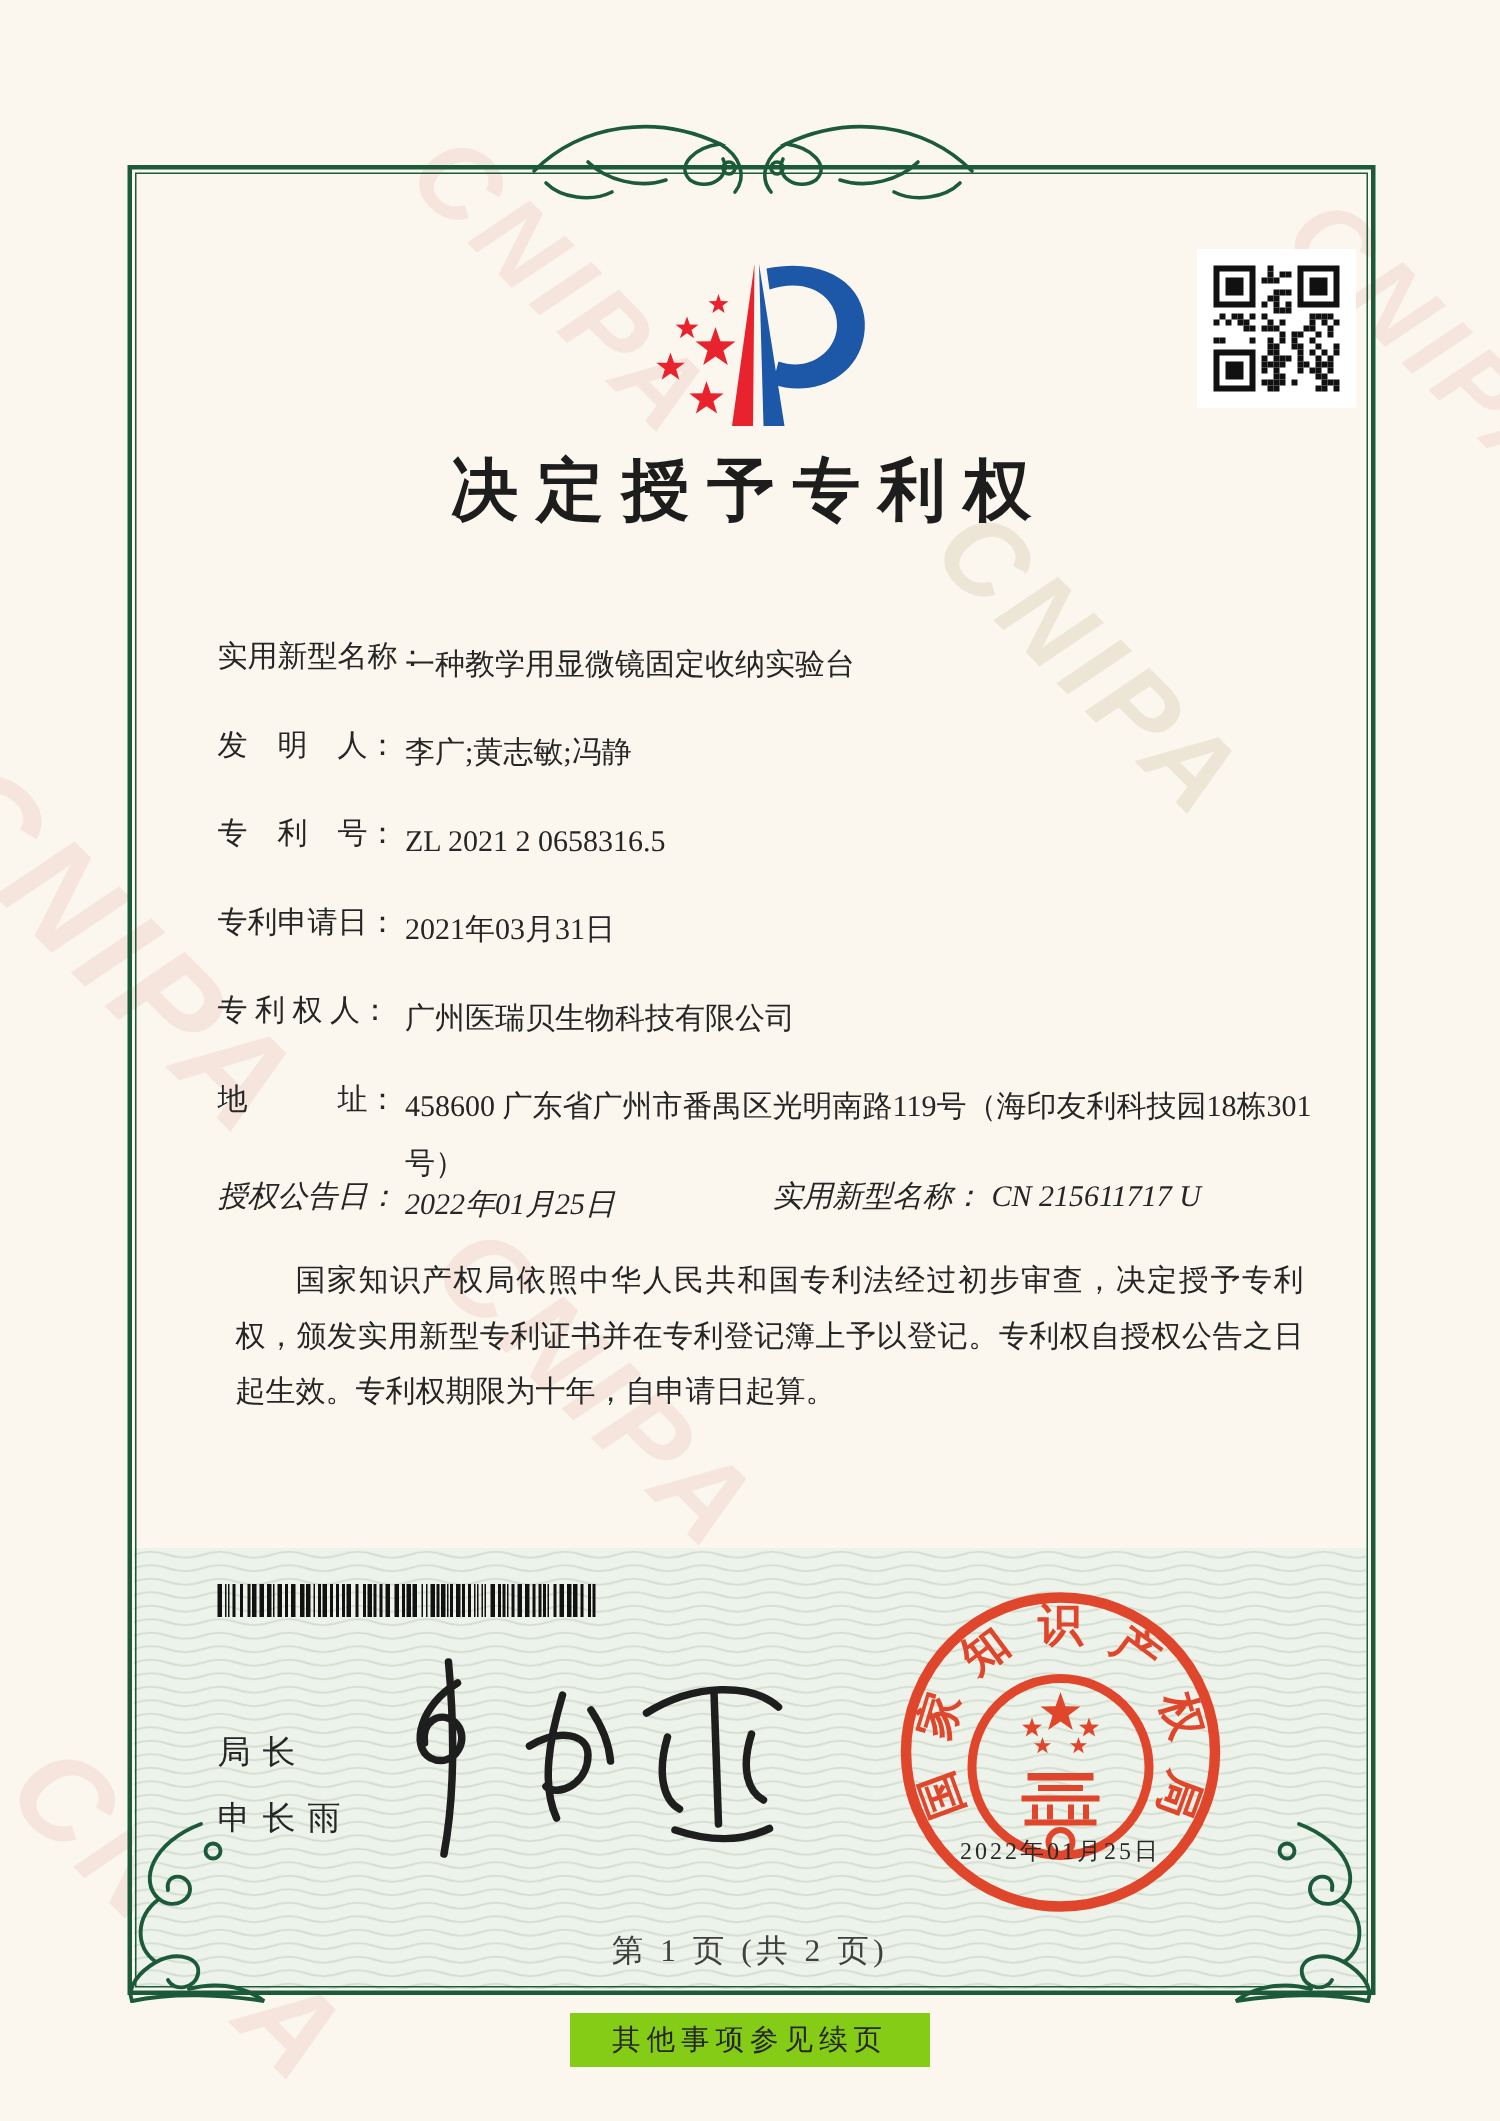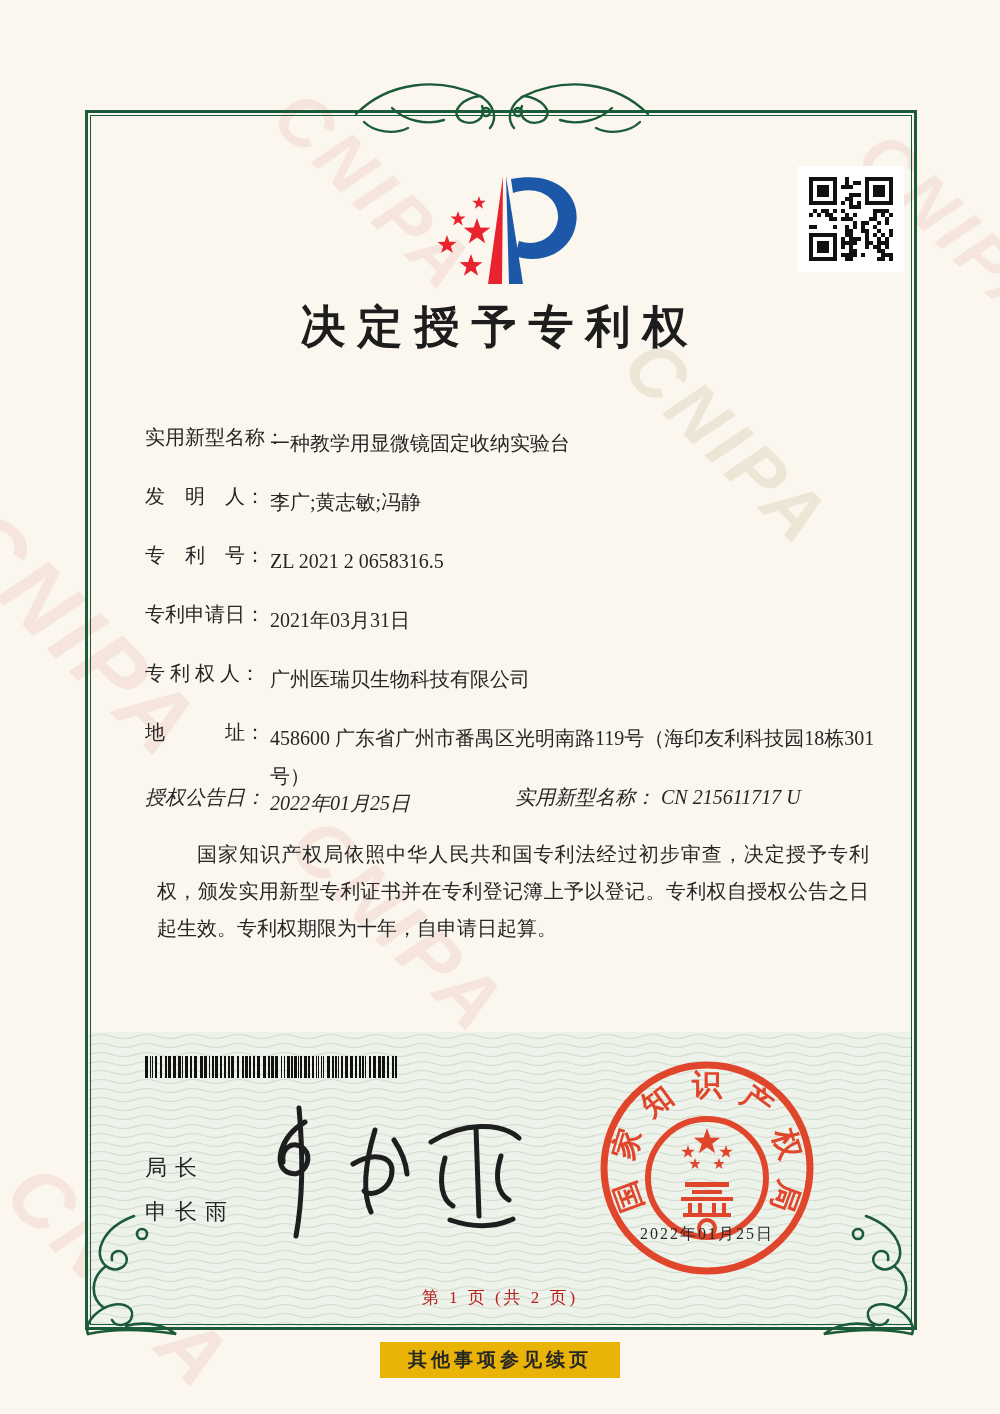--- a/index.html
+++ b/index.html
@@ -49,25 +49,25 @@
   .body-text{position:absolute;left:145px;width:736px;top:824px;font-size:20px;line-height:37px;text-align:justify;}
   .body-text p{margin:12px;text-indent:2em;}
   
   .barcode{position:absolute;left:145px;top:1056px;width:258px;height:22px;display:flex;align-items:stretch;}
   .barcode div{height:100%;}
   .bar-b{background:#111;}
   .bar-s{background:transparent;}
   .director{position:absolute;left:145px;top:1146px;font-size:22px;letter-spacing:8px;line-height:44px;}
   .signature{position:absolute;left:253px;top:1100px;width:280px;height:150px;}
   .seal{position:absolute;left:595px;top:1056px;width:224px;height:224px;opacity:0.93;}
-  .page-info{position:absolute;left:0;right:0;top:1286px;text-align:center;font-size:17px;letter-spacing:3px;color:#b91c1c;}
+  .page-info{position:absolute;left:0;right:0;top:1286px;text-align:center;font-size:21px;letter-spacing:3px;color:#404040;}
   .footer-note{
     position:absolute;left:0;right:0;top:1342px;text-align:center;font-size:19px;letter-spacing:4px;
   }
-  .footer-note span{background:#eab308;padding:5px 28px;display:inline-block;font-weight:bold;}
+  .footer-note span{background:#84cc16;padding:5px 28px;display:inline-block;}
   .orn{position:absolute;pointer-events:none;}
 </style>
 </head>
 <body>
 
 <div class="page">
 
   <div class="wm pink" style="left:-230px;top:-150px;font-size:80px;">CNIPA</div>
   <div class="wm pink" style="left:250px;top:150px;font-size:72px;">CNIPA</div>
   <div class="wm beige" style="left:600px;top:400px;font-size:74px;">CNIPA</div>

